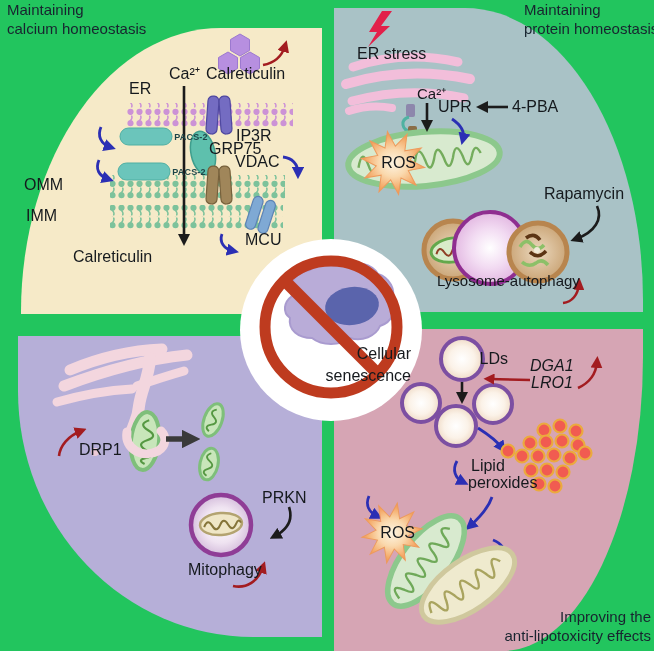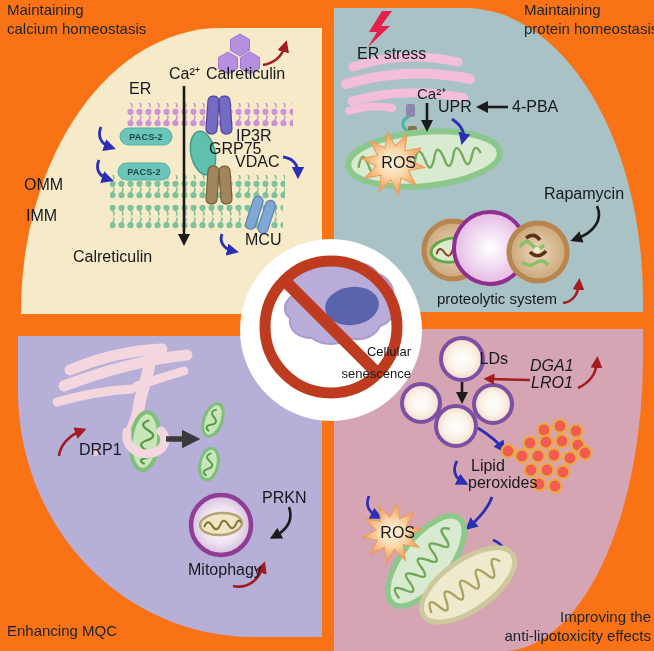--- a/index.html
+++ b/index.html
@@ -1,33 +1,33 @@
 <!DOCTYPE html>
 <html><head>
 <meta charset="utf-8">
 <style>
   html,body{margin:0;padding:0;background:#79AFD8;}
-  #fig{position:relative;width:654px;height:651px;background:#f97316;overflow:hidden;
+  #fig{position:relative;width:654px;height:651px;background:#22c55e;overflow:hidden;
        font-family:"Liberation Sans",sans-serif;}
   .quad{position:absolute;}
   .q-tl{left:21px;top:28px;width:301px;height:286px;background:#F6EAC8;
         border-top-left-radius:200px 284px;}
   .q-tr{left:334px;top:8px;width:309px;height:304px;background:#A9C2C6;
         border-top-right-radius:178px 292px;}
   .q-bl{left:18px;top:336px;width:304px;height:301px;background:#B6AFD8;
         border-bottom-left-radius:235px 246px;}
   .q-br{left:334px;top:329px;width:309px;height:322px;background:#D6A5B4;
         border-bottom-right-radius:140px 294px;}
   svg.art{position:absolute;left:0;top:0;}
   .lbl{position:absolute;font-size:16px;line-height:1.12;color:#15191d;white-space:nowrap;}
   .t15{font-size:15px;color:#18242f;}
   .it{font-style:italic;}
   .ctr{text-align:right;}
-  .small{font-size:9px;font-weight:bold;color:#1d4549;letter-spacing:.2px;text-align:center;}
-  .big{font-size:13px;}
+  .small{font-size:9px;font-weight:bold;color:#1d4549;letter-spacing:.2px;text-align:center;margin-left:45px;}
+  .big{font-size:16px;}
 </style>
 </head>
 <body>
 
 <div id="fig">
 
   <div class="quad q-tl"></div>
   <div class="quad q-tr"></div>
   <div class="quad q-bl"></div>
   <div class="quad q-br"></div>
@@ -310,29 +310,28 @@
   <div class="lbl" style="left:73px;top:248px">Calreticulin</div>
 
   <div class="lbl t15" style="left:524px;top:2px">Maintaining</div>
   <div class="lbl t15" style="left:524px;top:21px">protein homeostasis</div>
   <div class="lbl" style="left:357px;top:45px">ER stress</div>
   <div class="lbl" style="left:417px;top:86px;font-size:15px">Ca²⁺</div>
   <div class="lbl" style="left:438px;top:98px">UPR</div>
   <div class="lbl" style="left:512px;top:98px">4-PBA</div>
   <div class="lbl ctr" style="left:370px;top:154px;width:46px">ROS</div>
   <div class="lbl" style="left:544px;top:185px">Rapamycin</div>
-  <div class="lbl t15" style="left:437px;top:291px;color:#15191d">proteolytic system</div>
+  <div class="lbl t15" style="left:437px;top:273px;color:#15191d">Lysosome-autophagy</div>
 
   <div class="lbl big ctr" style="left:251px;top:345px;width:160px">Cellular</div>
   <div class="lbl big ctr" style="left:251px;top:367px;width:160px">senescence</div>
 
   <div class="lbl" style="left:79px;top:441px">DRP1</div>
   <div class="lbl" style="left:262px;top:489px">PRKN</div>
   <div class="lbl" style="left:188px;top:561px">Mitophagy</div>
-  <div class="lbl t15" style="left:7px;top:623px">Enhancing MQC</div>
 
   <div class="lbl ctr" style="left:440px;top:350px;width:68px">LDs</div>
   <div class="lbl it" style="left:530px;top:357px">DGA1</div>
   <div class="lbl it" style="left:531px;top:374px">LRO1</div>
   <div class="lbl" style="left:471px;top:457px">Lipid</div>
   <div class="lbl" style="left:468px;top:474px">peroxides</div>
   <div class="lbl ctr" style="left:369px;top:524px;width:46px">ROS</div>
   <div class="lbl t15 ctr" style="left:455px;top:609px;width:196px">Improving the</div>
   <div class="lbl t15 ctr" style="left:455px;top:628px;width:196px">anti-lipotoxicity effects</div>
 

